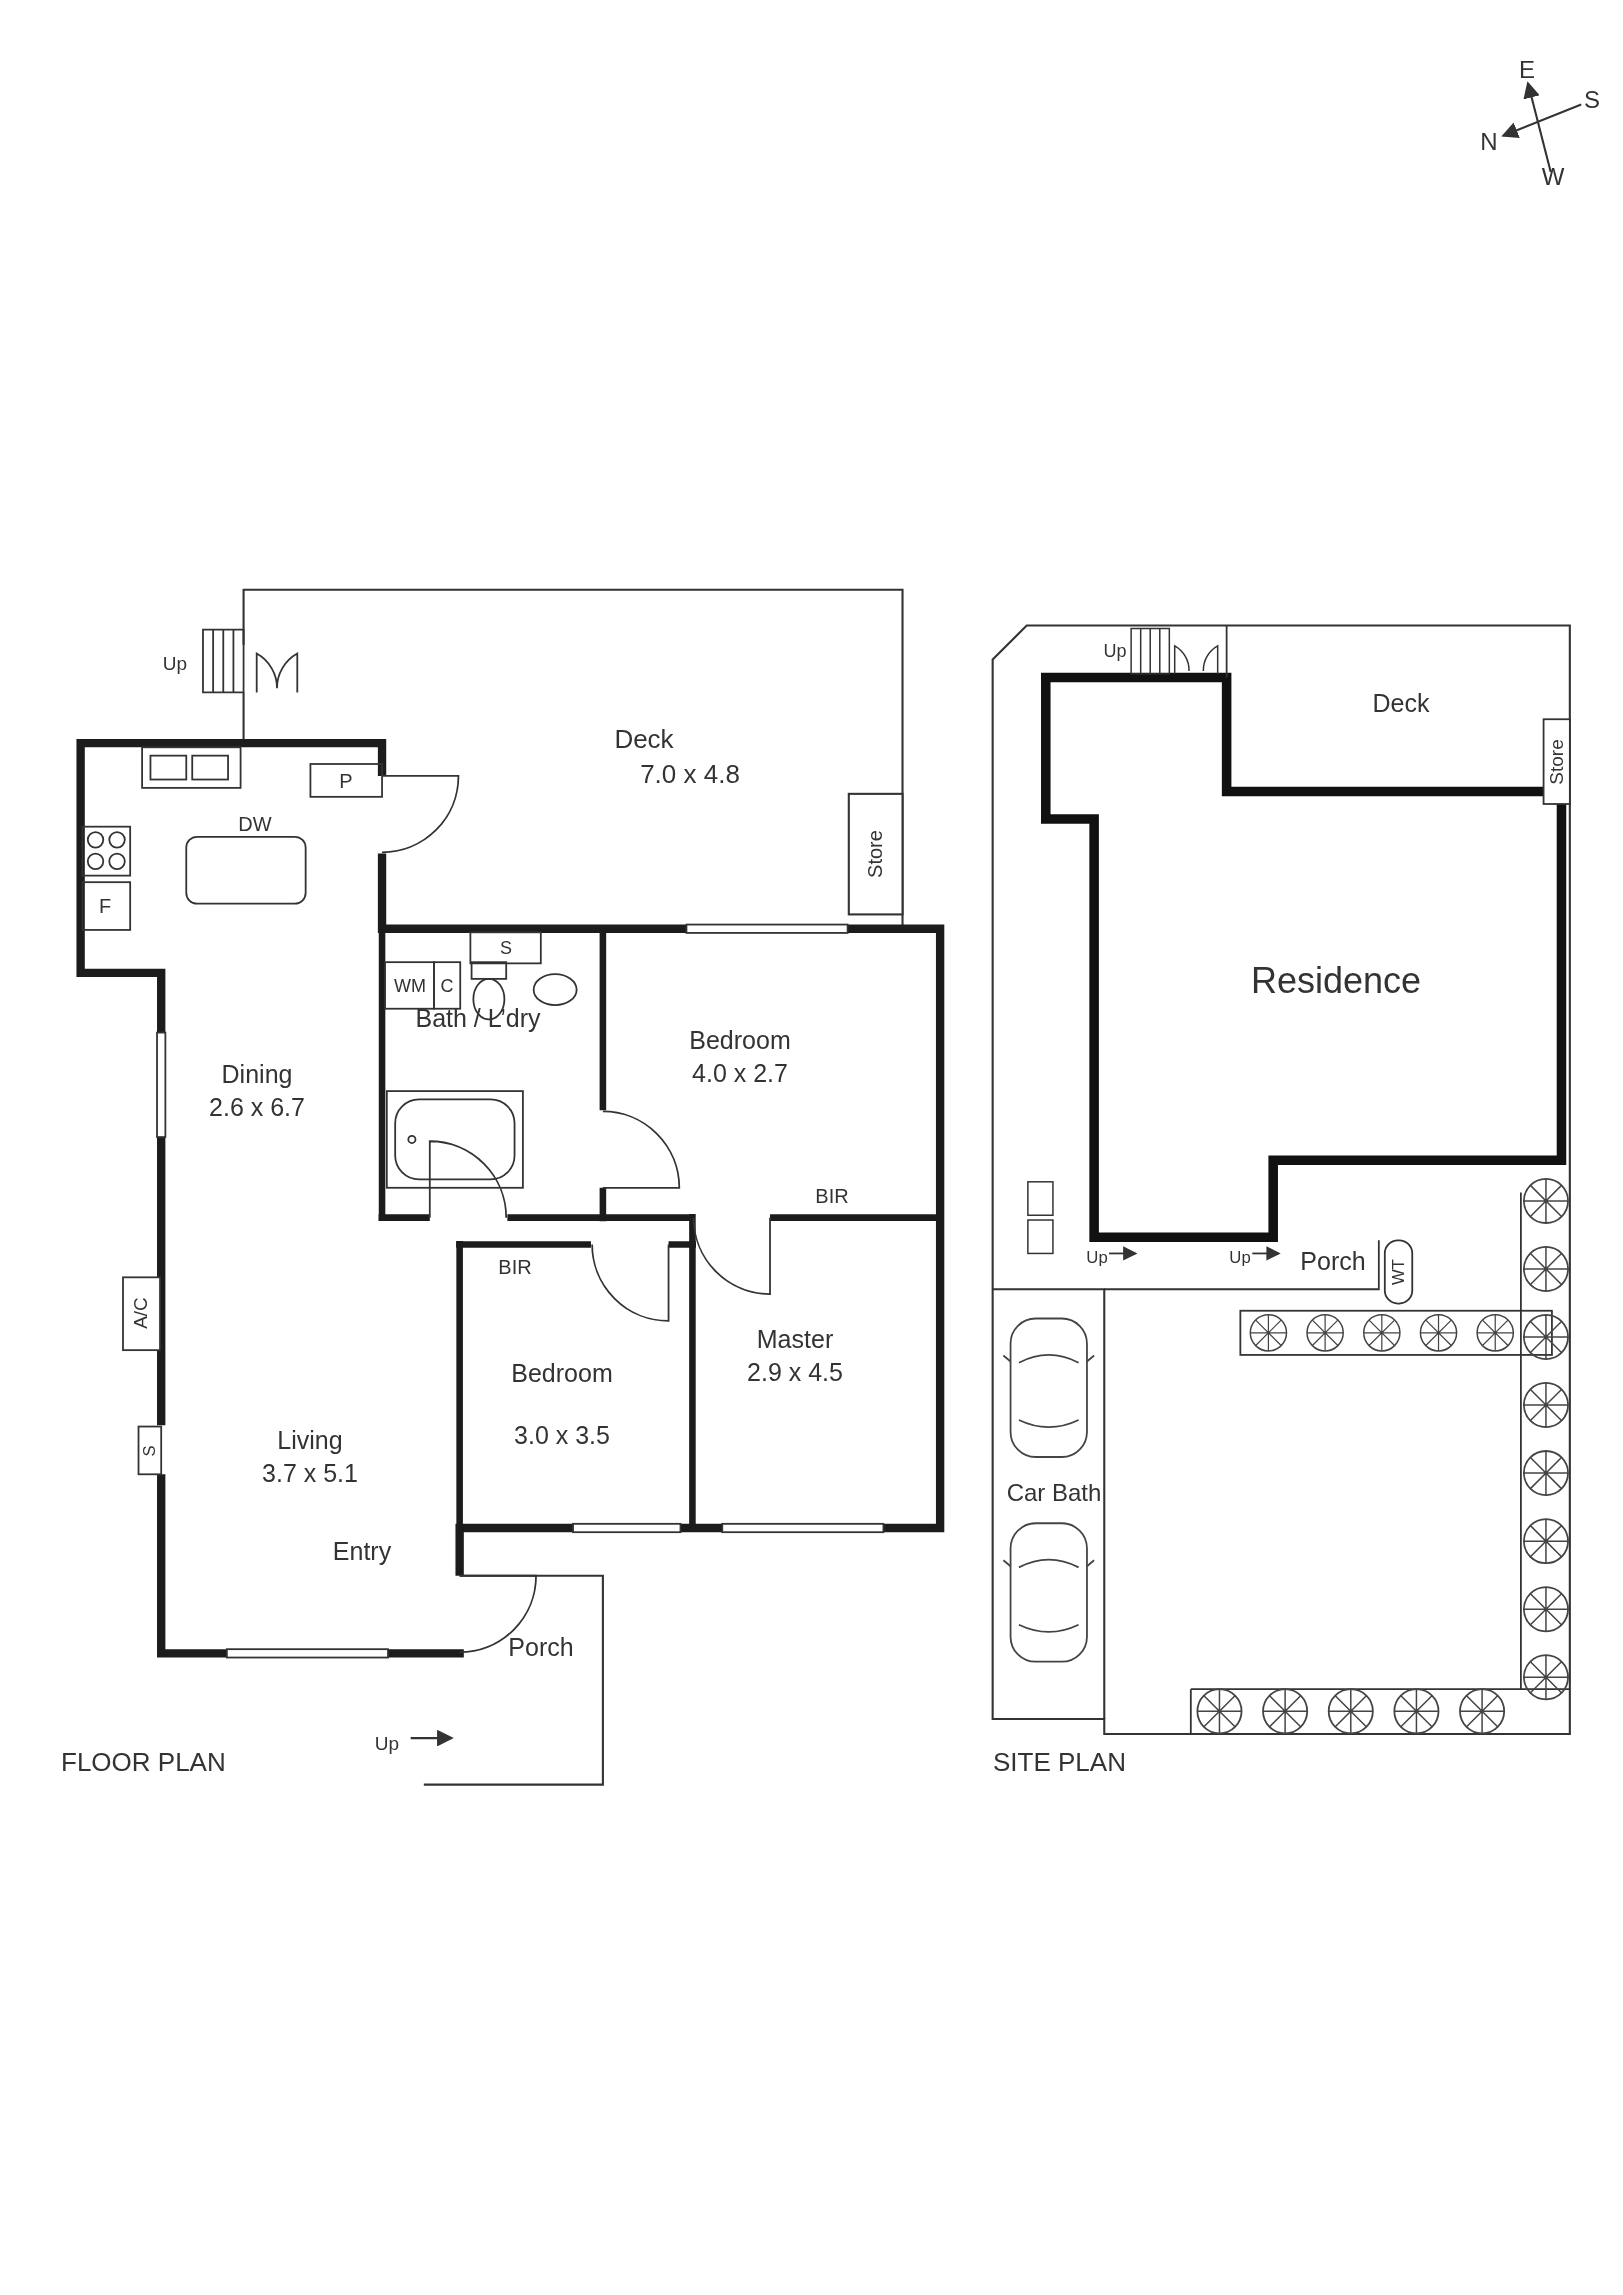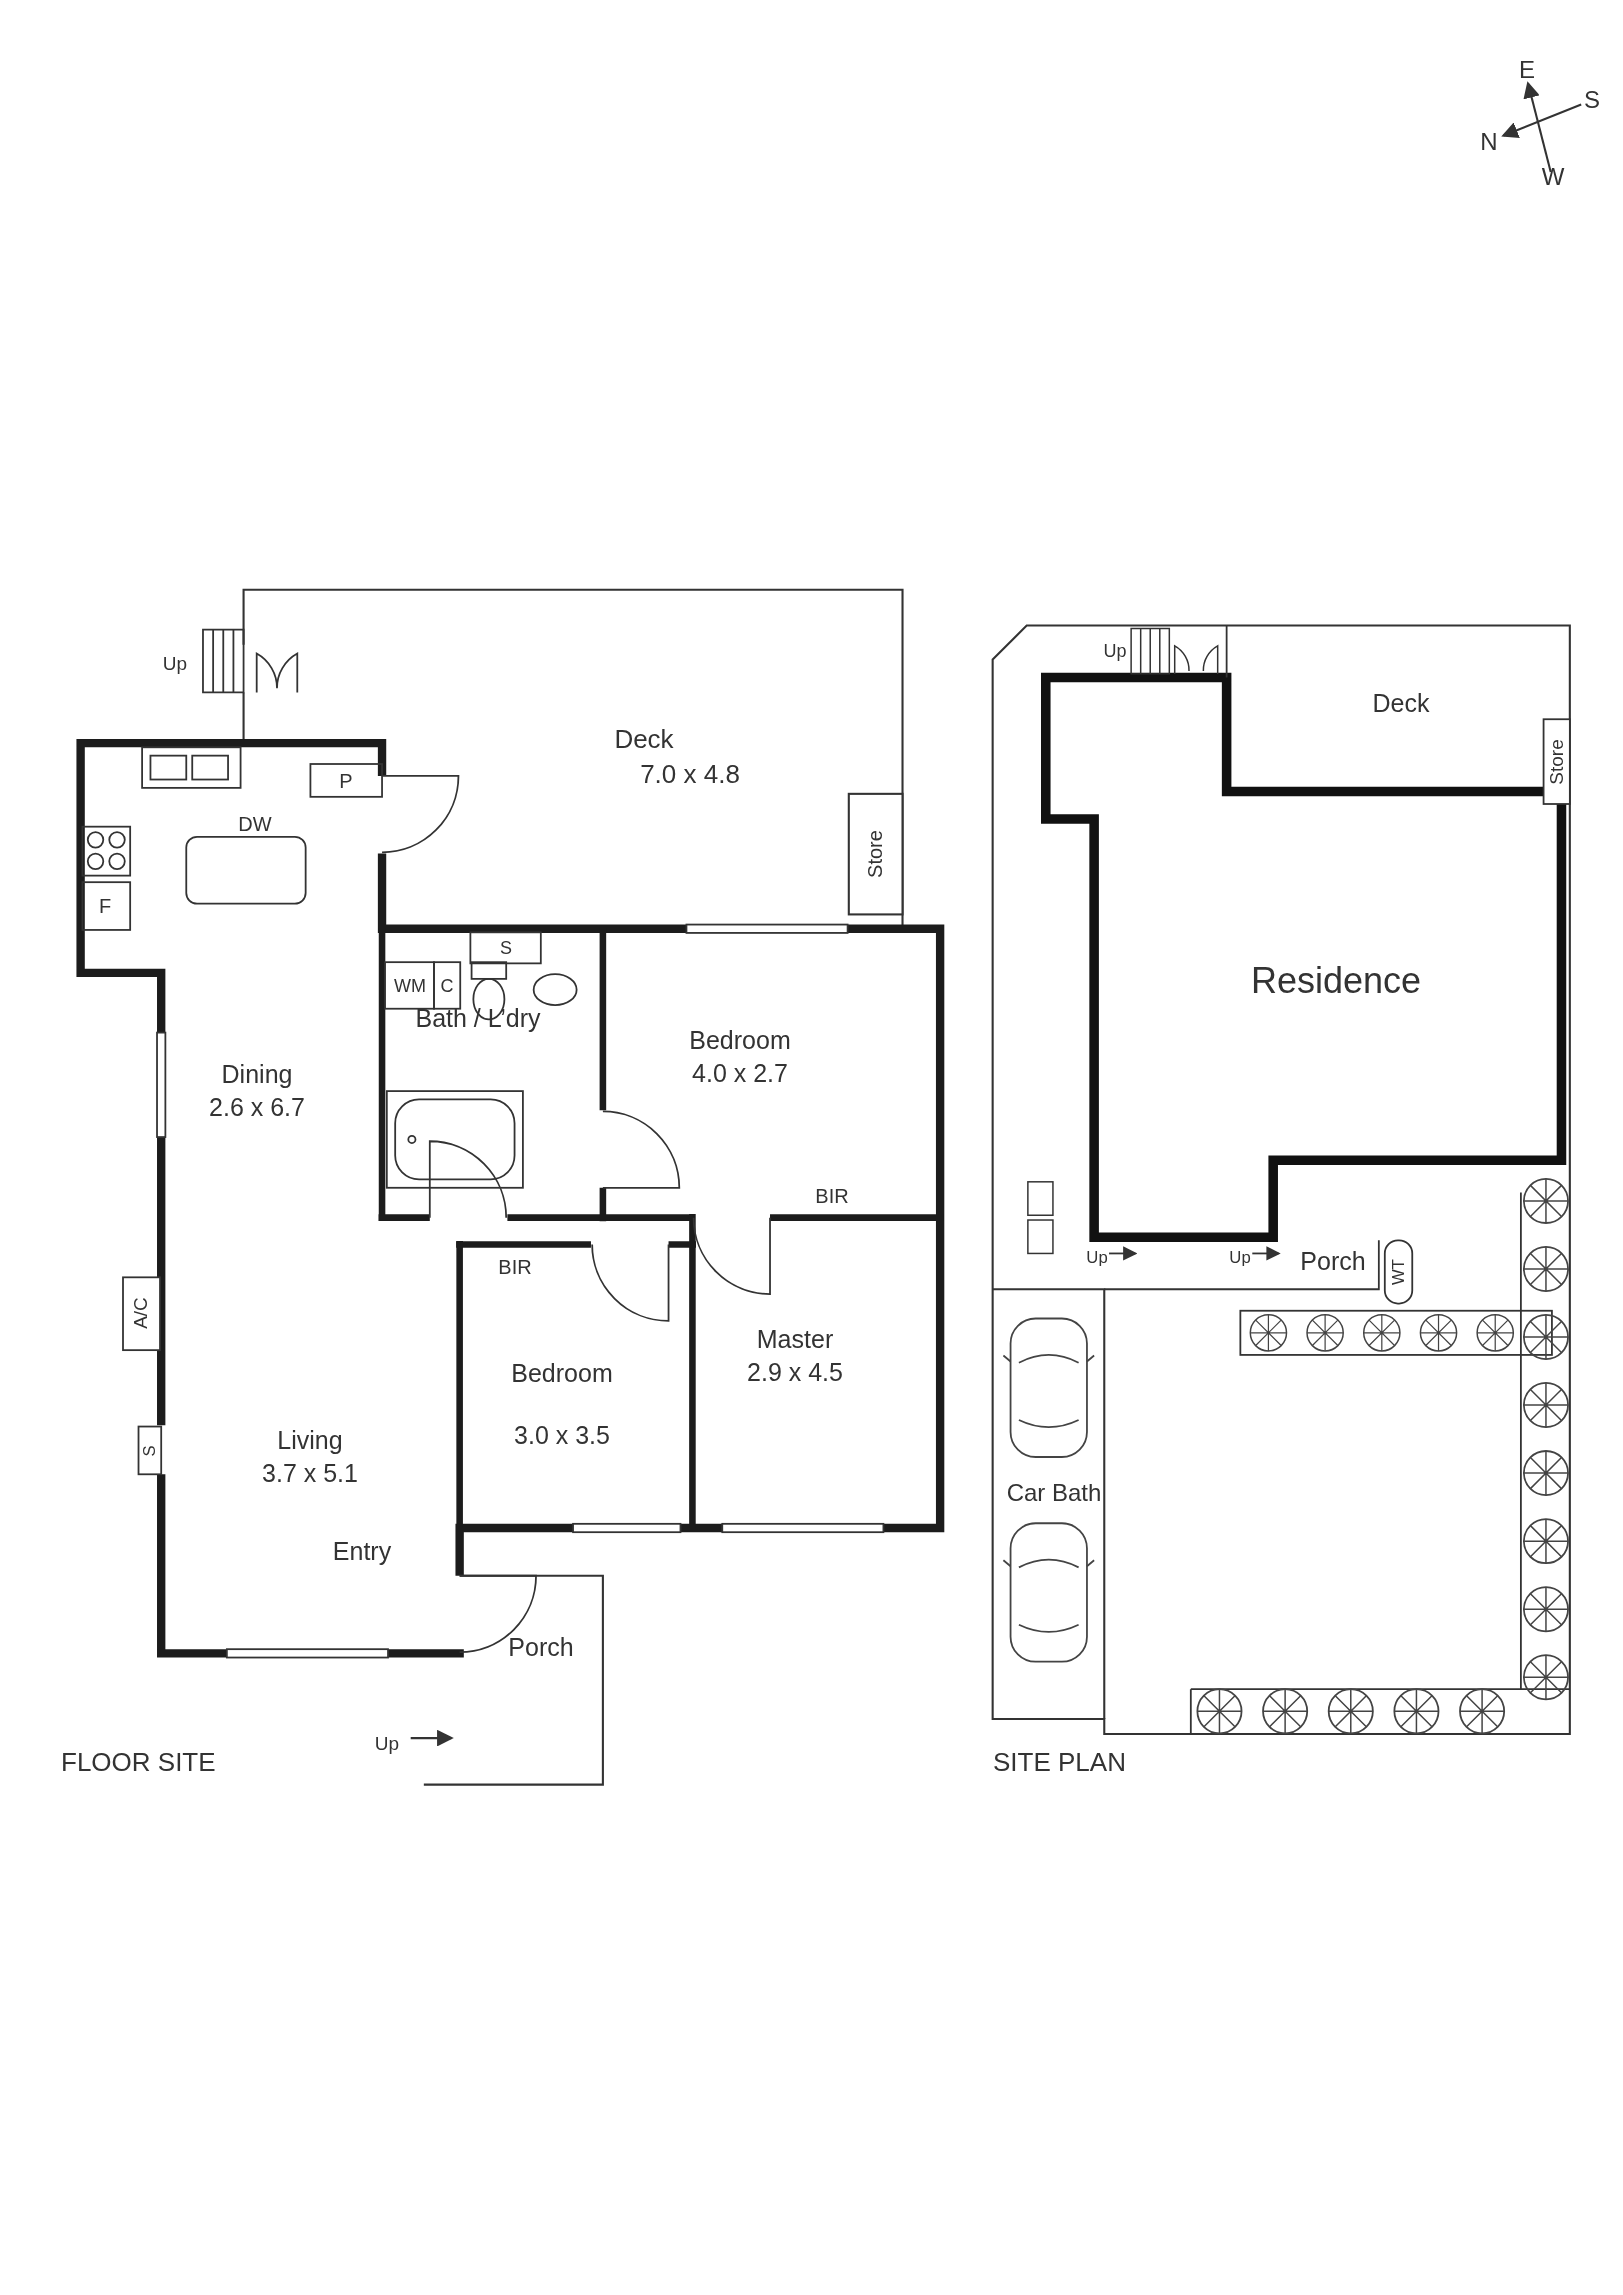--- a/index.html
+++ b/index.html
@@ -214,21 +214,21 @@
   <div class="lbl rot fs28" style="left:150px;top:1451px;">S</div>
   <div class="lbl fs42" style="left:310px;top:1440px;">Living</div>
   <div class="lbl fs42" style="left:310px;top:1473px;">3.7 x 5.1</div>
   <div class="lbl fs42" style="left:562px;top:1373px;">Bedroom</div>
   <div class="lbl fs42" style="left:562px;top:1405px;margin-top:30px;">3.0 x 3.5</div>
   <div class="lbl fs42" style="left:795px;top:1339px;">Master</div>
   <div class="lbl fs42" style="left:795px;top:1372px;">2.9 x 4.5</div>
   <div class="lbl fs42" style="left:362px;top:1551px;">Entry</div>
   <div class="lbl fs42" style="left:541px;top:1647px;">Porch</div>
   <div class="lbl fs32" style="left:387px;top:1744px;">Up</div>
-  <div class="lbl left fs44" style="left:61px;top:1762px;">FLOOR SITE</div>
+  <div class="lbl left fs44" style="left:61px;top:1762px;">FLOOR PLAN</div>
 
   <div class="lbl fs30" style="left:1115px;top:651px;">Up</div>
   <div class="lbl fs42" style="left:1401px;top:703px;">Deck</div>
   <div class="lbl rot fs32" style="left:1557px;top:762px;">Store</div>
   <div class="lbl fs56" style="left:1336px;top:981px;">Residence</div>
   <div class="lbl fs42" style="left:1333px;top:1261px;">Porch</div>
   <div class="lbl rot fs28" style="left:1399px;top:1272px;">WT</div>
   <div class="lbl fs28" style="left:1097px;top:1258px;">Up</div>
   <div class="lbl fs28" style="left:1240px;top:1258px;">Up</div>
   <div class="lbl wrap fs40" style="left:1054px;top:1493px;width:101px;">Car Bath</div>

